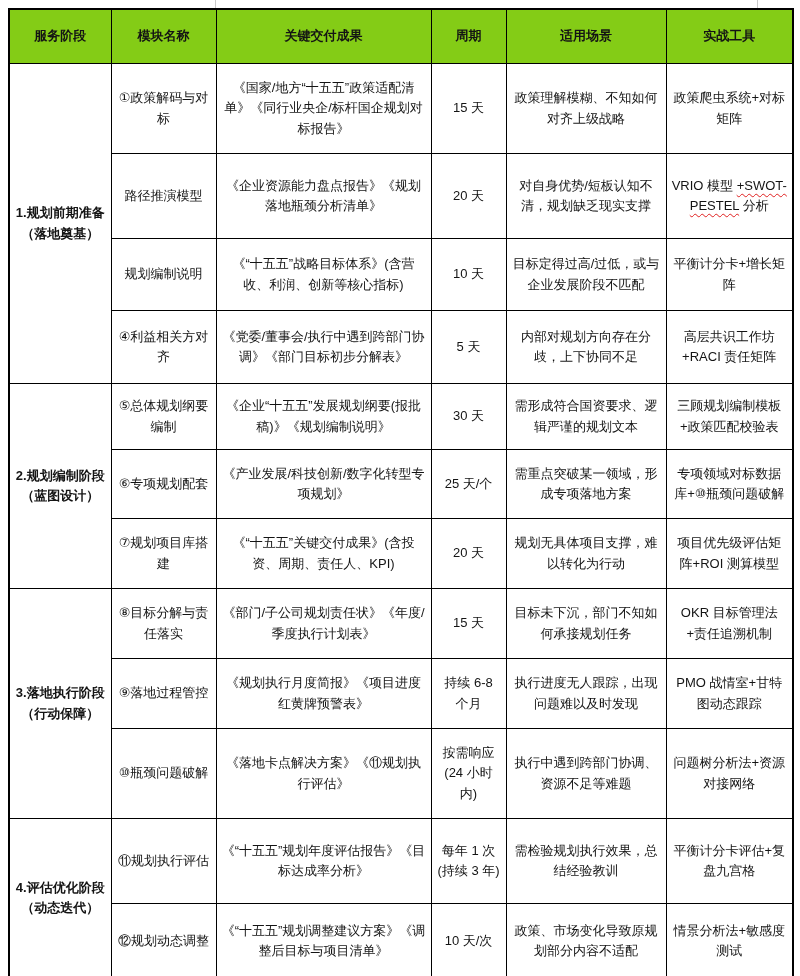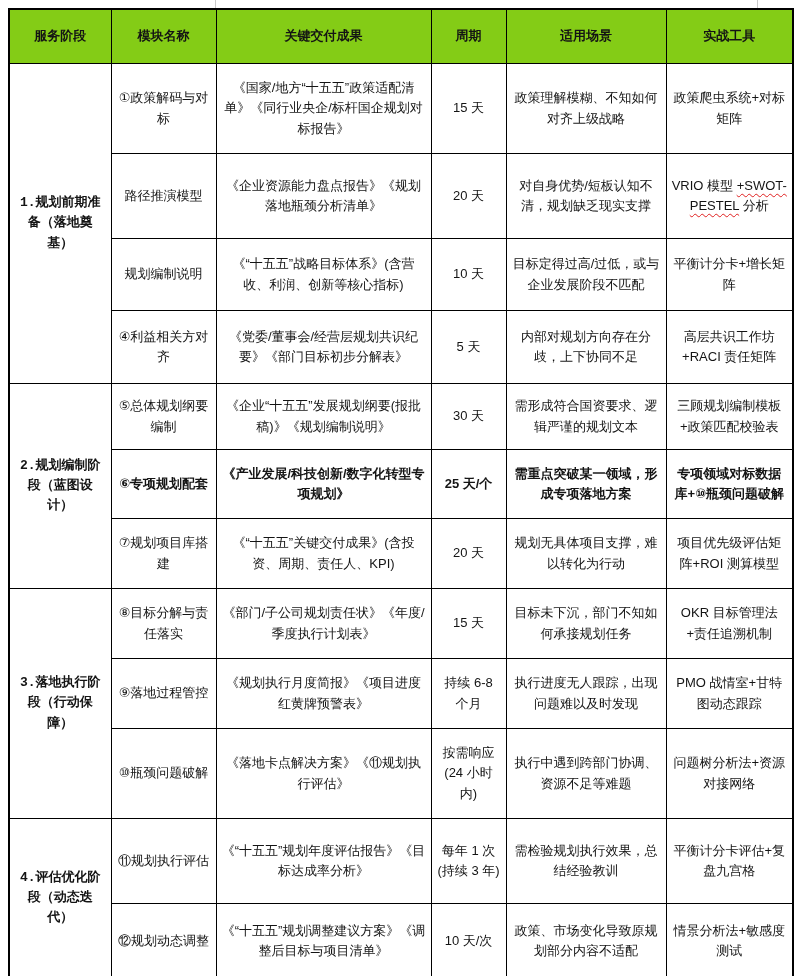--- a/index.html
+++ b/index.html
@@ -19,21 +19,21 @@
     text-align:center;vertical-align:middle;
     padding:4px 5px;
     font-size:13px;line-height:1.55;
     word-break:break-word;overflow:hidden;
   }
   th{
     background:#84cc16;
     font-weight:bold;
     height:45px;
   }
-  td.stage-cell{font-weight:bold;font-family:Liberation Mono, monospace;}
+  td.stage-cell{font-weight:bold;}
   .wavy{
     text-decoration:underline wavy #e02020 1px;
     text-decoration-skip-ink:none;
     text-underline-offset:3px;
   }
 </style>
 </head>
 <body>
 
 <div class="artifact" style="left:215px;"></div>
@@ -76,34 +76,34 @@
       </tr>
       <tr style="height: 72px;">
         <td>规划编制说明</td>
         <td>《“十五五”战略目标体系》(含营收、利润、创新等核心指标)</td>
         <td>10 天</td>
         <td>目标定得过高/过低，或与企业发展阶段不匹配</td>
         <td>平衡计分卡+增长矩阵</td>
       </tr>
       <tr style="height: 73px;">
         <td>④利益相关方对齐</td>
-        <td>《党委/董事会/经营层规划共识纪要》《部门目标初步分解表》</td>
+        <td>《党委/董事会/执行中遇到跨部门协调》《部门目标初步分解表》</td>
         <td>5 天</td>
         <td>内部对规划方向存在分歧，上下协同不足</td>
         <td>高层共识工作坊+RACI 责任矩阵</td>
       </tr>
       <tr style="height: 66px;">
         <td class="stage-cell" rowspan="3">2.规划编制阶段（蓝图设计）</td>
         <td>⑤总体规划纲要编制</td>
         <td>《企业“十五五”发展规划纲要(报批稿)》《规划编制说明》</td>
         <td>30 天</td>
         <td>需形成符合国资要求、逻辑严谨的规划文本</td>
         <td>三顾规划编制模板+政策匹配校验表</td>
       </tr>
-      <tr style="height: 69px; font-weight: bold;">
+      <tr style="height: 69px;">
         <td>⑥专项规划配套</td>
         <td>《产业发展/科技创新/数字化转型专项规划》</td>
         <td>25 天/个</td>
         <td>需重点突破某一领域，形成专项落地方案</td>
         <td>专项领域对标数据库+⑩瓶颈问题破解</td>
       </tr>
       <tr style="height: 70px;">
         <td>⑦规划项目库搭建</td>
         <td>《“十五五”关键交付成果》(含投资、周期、责任人、KPI)</td>
         <td>20 天</td>

